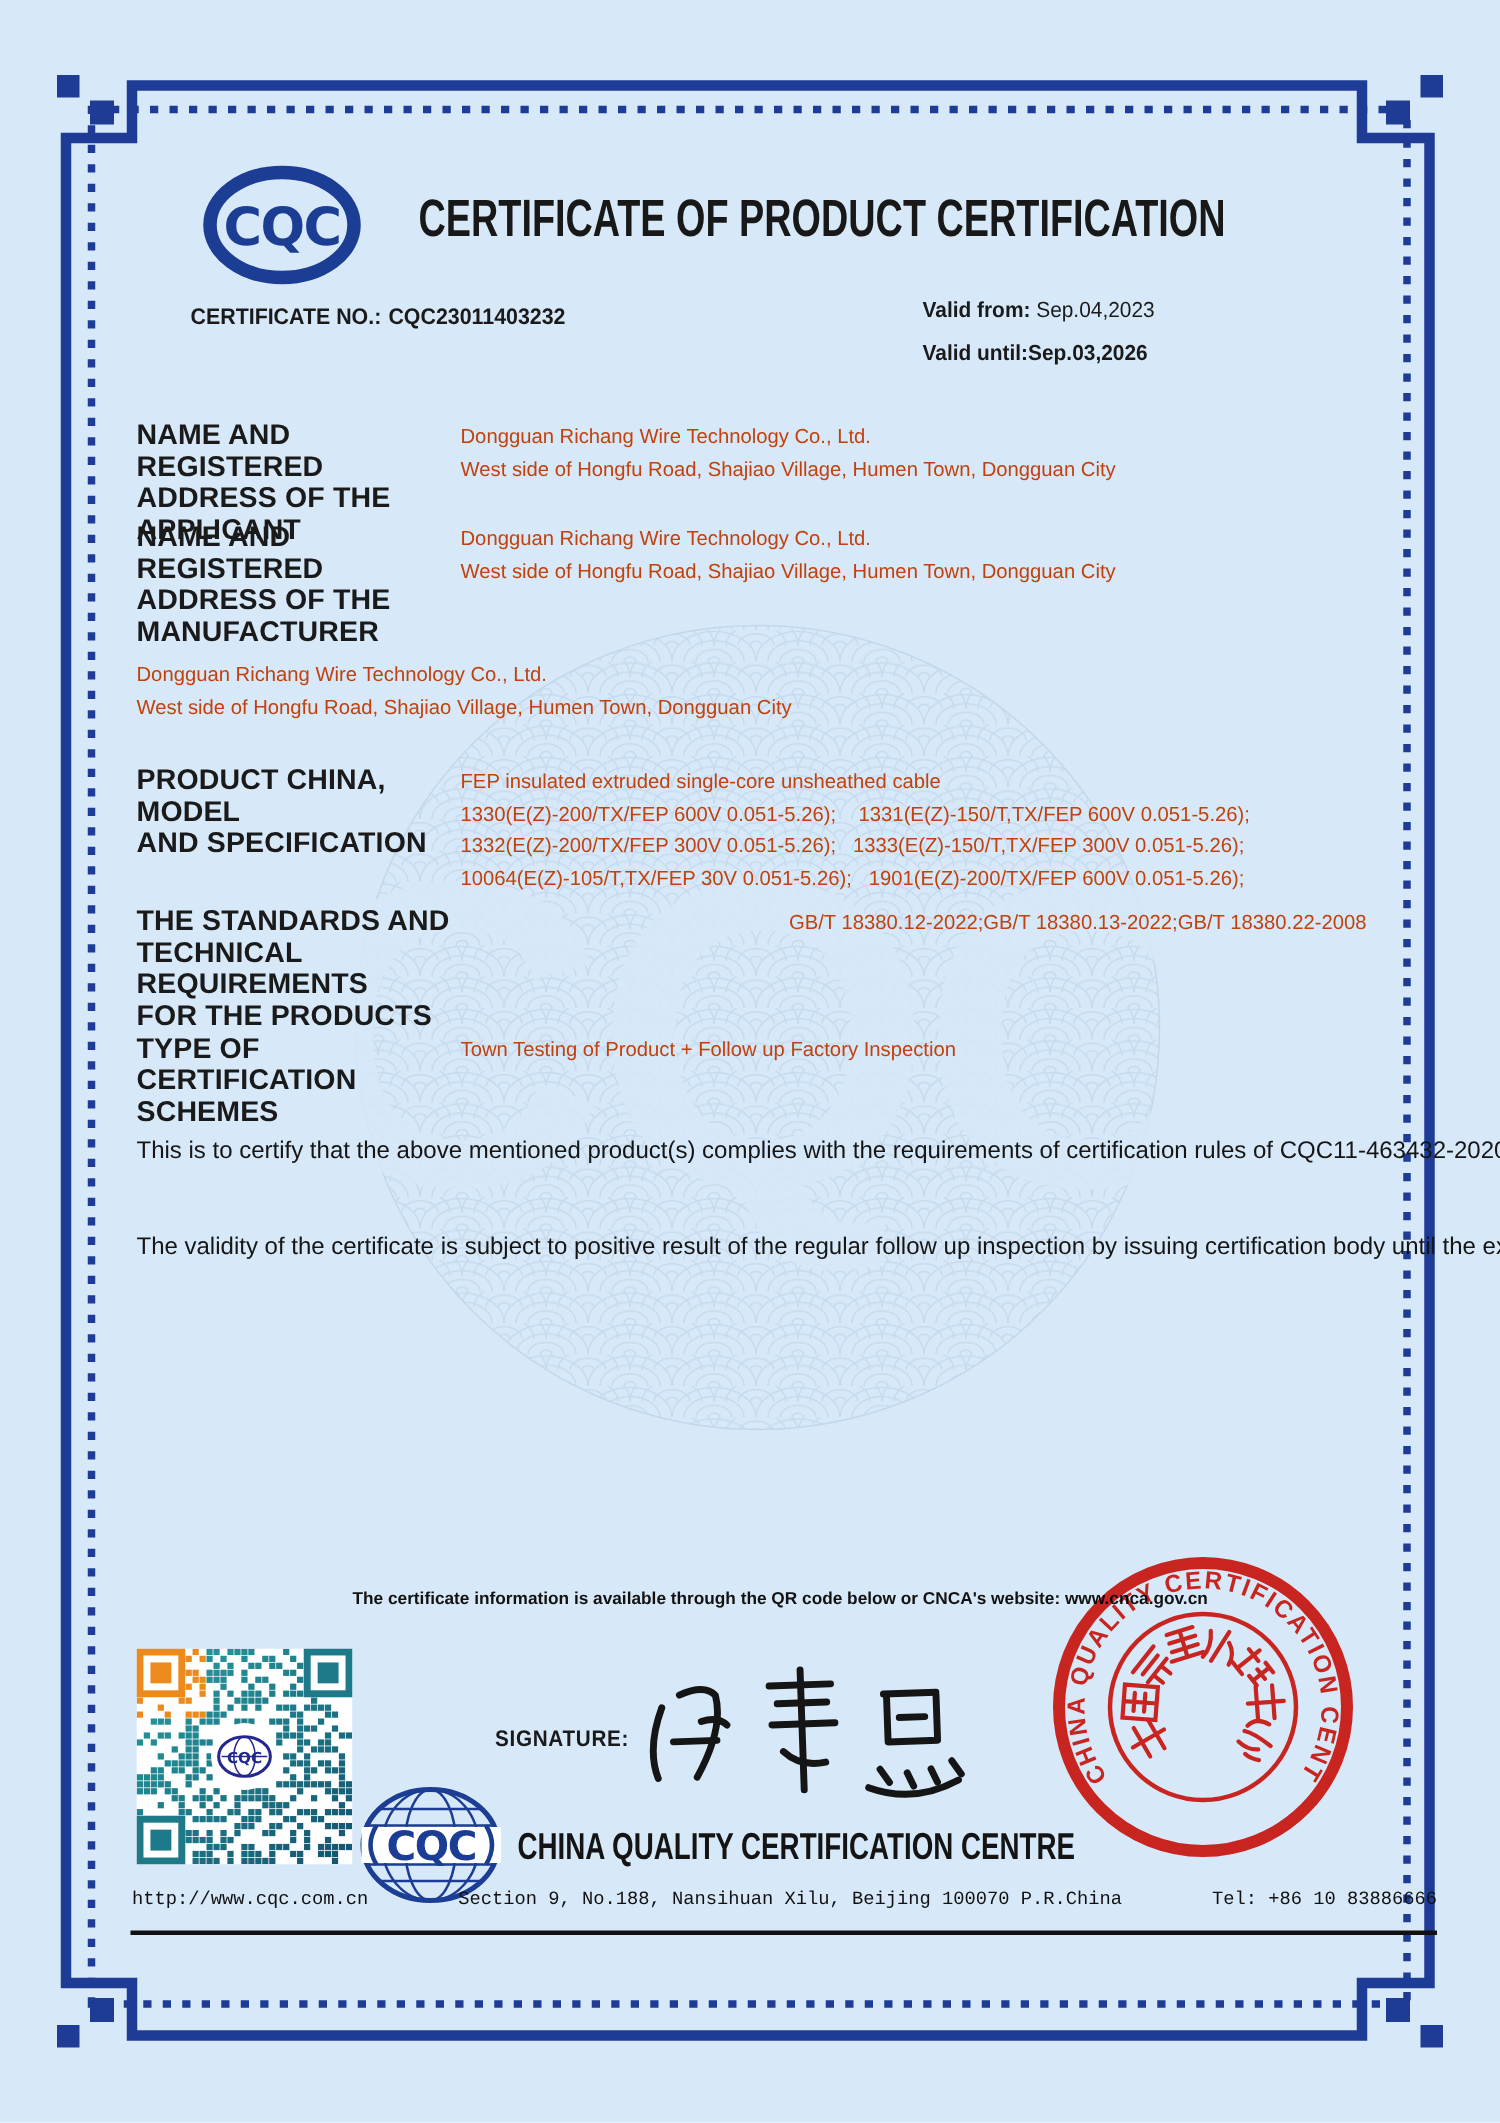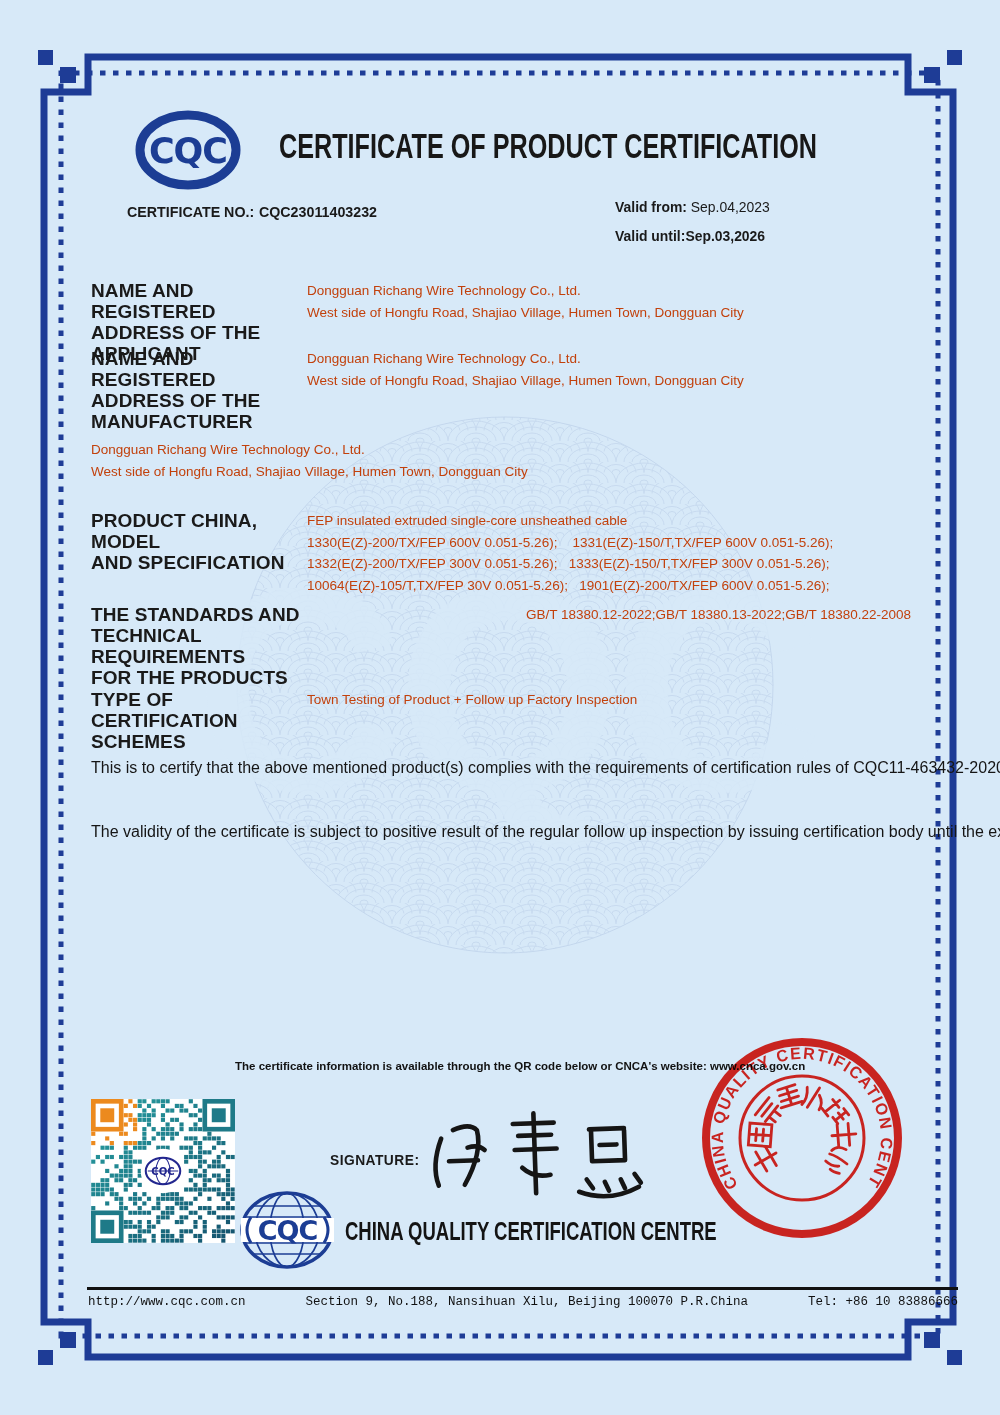--- a/index.html
+++ b/index.html
@@ -38,21 +38,21 @@
   .sig-label{left:330px; top:1151px; font-size:15px; font-weight:bold; letter-spacing:.5px; transform:scaleX(.92); transform-origin:left top;}
   .sig{left:418px; top:1103px; width:250px; height:115px;}
   .globe{left:239px; top:1190px; width:97px; height:80px;}
   .org-name{
     left:345px; top:1217px; font-size:25px; font-weight:bold; color:#141414; white-space:nowrap;
     transform:scaleX(.74); transform-origin:left top; letter-spacing:0;
   }
   .stamp{left:696px; top:1032px; width:212px; height:212px; mix-blend-mode:multiply; opacity:.95;}
   .footer-rule{left:87px; top:1287px; width:871px; height:3px; background:#111;}
   .footer{
-    left:88px; top:1295px; width:870px; display:flex; justify-content:space-between;
+    left:88px; top:1259px; width:870px; display:flex; justify-content:space-between;
     font-family:"Liberation Mono", monospace; font-size:12.5px; color:#111; white-space:nowrap;text-align:center;
   }
 </style>
 </head>
 <body>
 
 <div class="page">
 
   <svg class="abs" style="left:0;top:0" width="1000" height="1415" viewBox="0 0 1000 1415">
     <defs>

